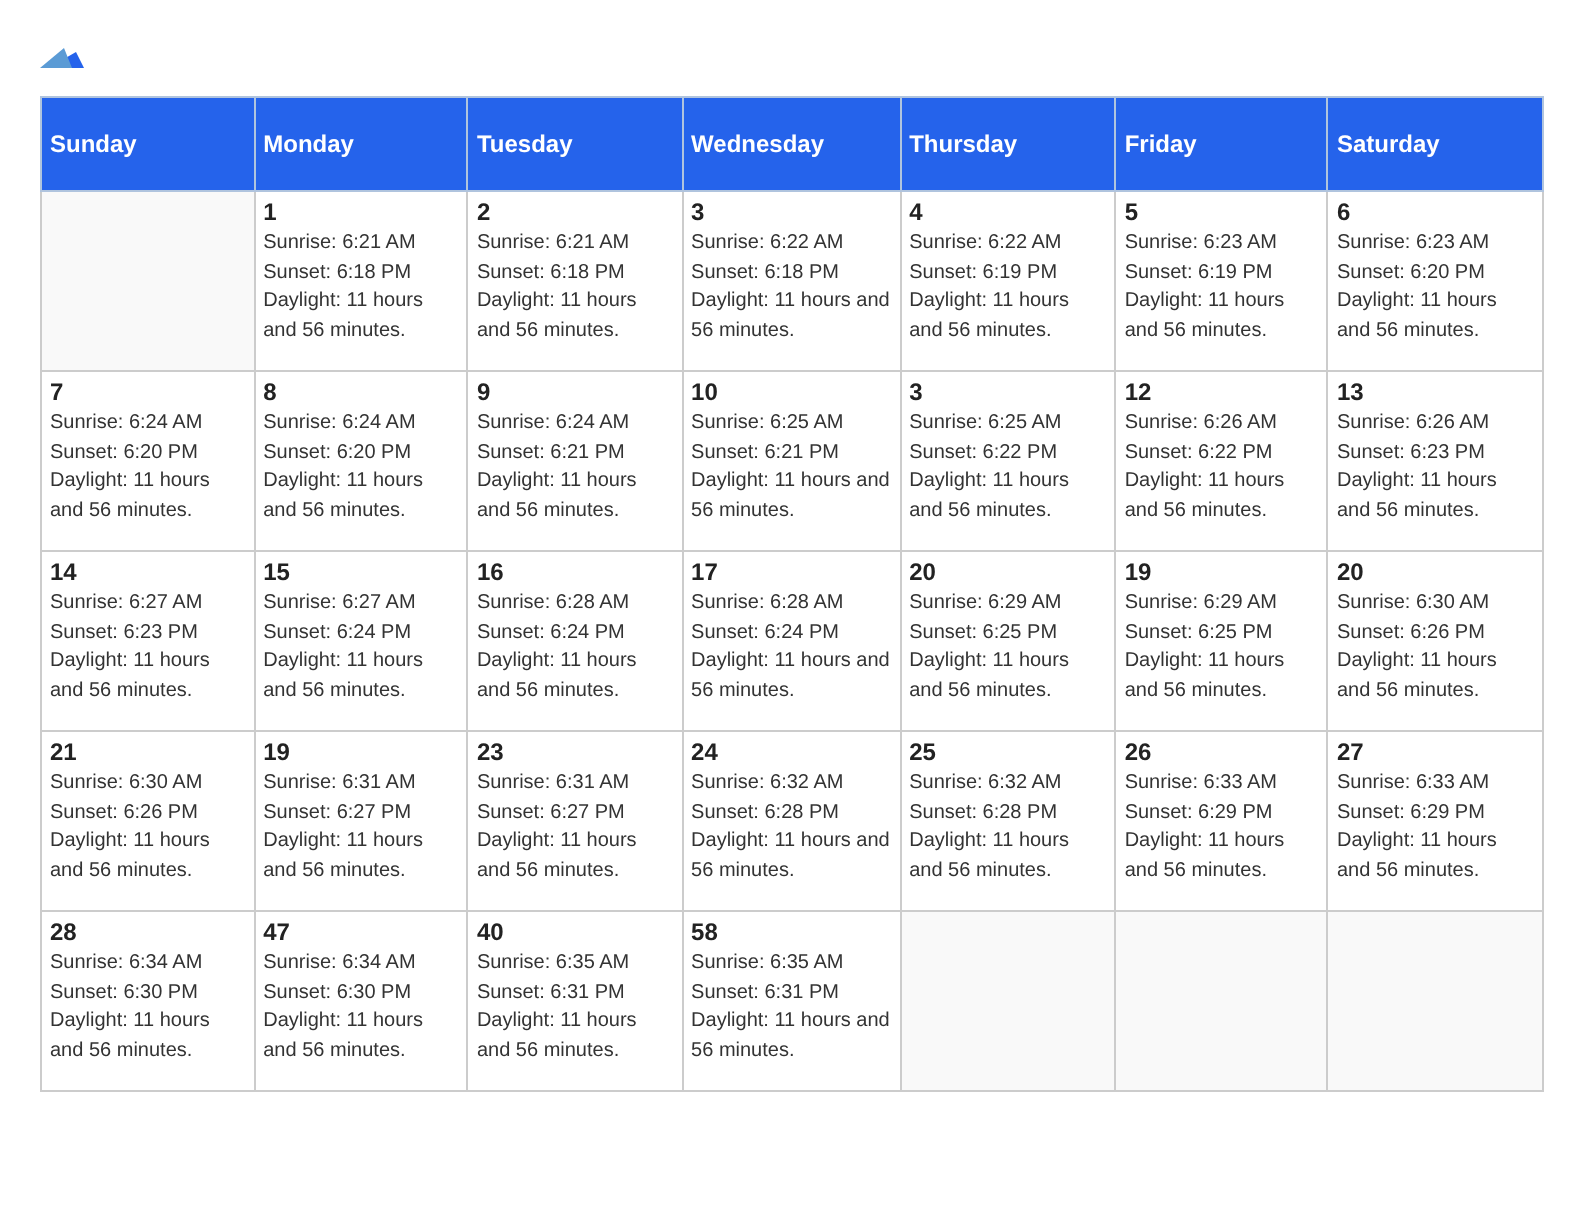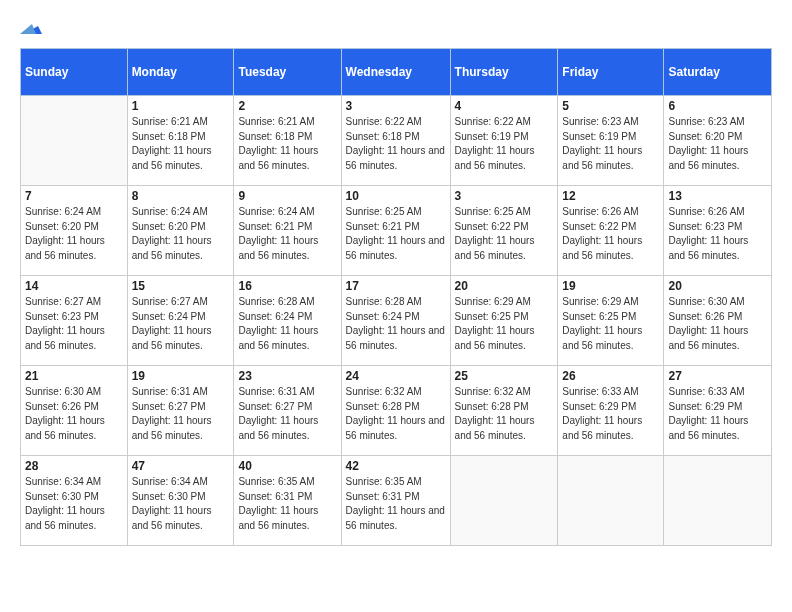--- a/index.html
+++ b/index.html
@@ -247,21 +247,21 @@
           </td>
           <td>
             <div class="day-number">47</div>
             <div class="day-info">Sunrise: 6:34 AM<br>Sunset: 6:30 PM<br>Daylight: 11 hours and 56 minutes.</div>
           </td>
           <td>
             <div class="day-number">40</div>
             <div class="day-info">Sunrise: 6:35 AM<br>Sunset: 6:31 PM<br>Daylight: 11 hours and 56 minutes.</div>
           </td>
           <td>
-            <div class="day-number">42</div>
+            <div class="day-number">58</div>
             <div class="day-info">Sunrise: 6:35 AM<br>Sunset: 6:31 PM<br>Daylight: 11 hours and 56 minutes.</div>
           </td>
           <td class="empty"></td>
           <td class="empty"></td>
           <td class="empty"></td>
         </tr>
       </tbody>
   </table>
 </div>
 

